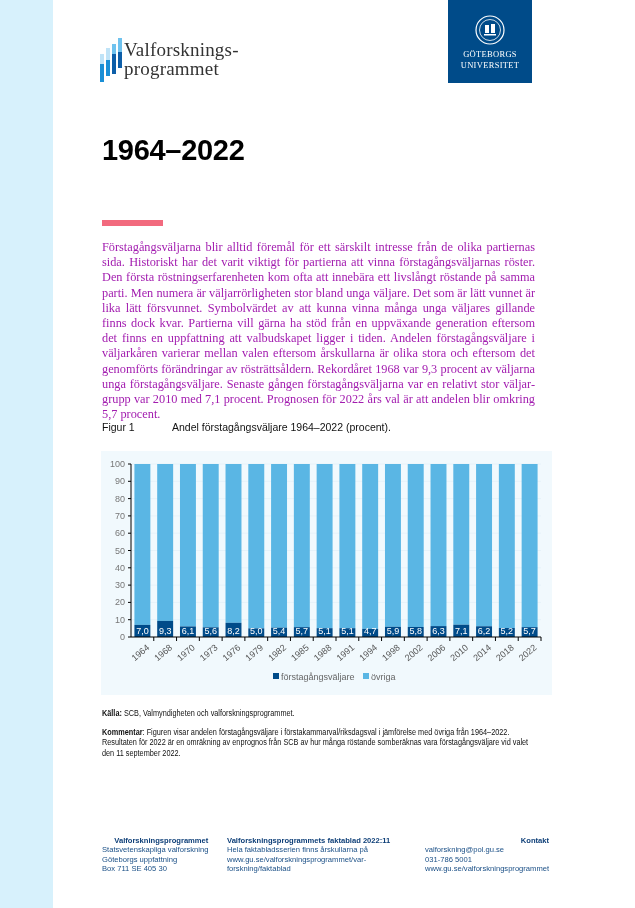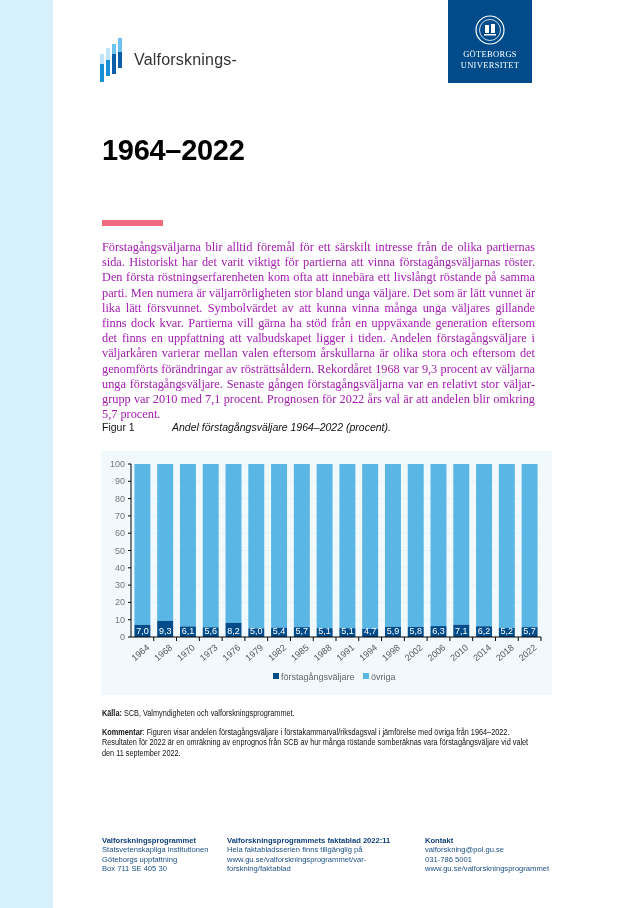--- a/index.html
+++ b/index.html
@@ -1,54 +1,55 @@
 <!DOCTYPE html>
 <html><head>
 <meta charset="utf-8">
 <style>
   html, body { margin:0; padding:0; }
   body { width:635px; height:908px; position:relative; background:#ffffff; overflow:hidden; font-family:"Liberation Sans", sans-serif; }
   .side-strip { position:absolute; left:0; top:0; width:53px; height:908px; background:#d7f1fc; }
   .vfp-logo { position:absolute; left:100px; top:36px; display:flex; align-items:center; }
   .vfp-logo svg { width:24px; height:46px; }
-  .vfp-text { margin-left:10px; font-size:16px; line-height:19px; color:#333; font-family:Liberation Sans, sans-serif; font-weight:300; letter-spacing:0.2px; }
+  .vfp-text { font-size:19px; line-height:19px; color:#333; font-family:Liberation Serif, serif; font-weight:300; letter-spacing:0.2px; }
   .gu-logo { position:absolute; left:448px; top:0; width:84px; height:83px; background:#004b89; color:#fff; text-align:center; }
   .gu-seal { position:absolute; left:27px; top:15px; width:30px; height:30px; }
   .gu-name { position:absolute; left:0; right:0; top:49px; font-family:"Liberation Serif", serif; font-size:8.5px; line-height:11px; letter-spacing:0.3px; }
   .title { position:absolute; left:102px; top:134px; font-size:29px; font-weight:bold; line-height:33px; color:#000; letter-spacing:-0.3px; }
   .accent-bar { position:absolute; left:102px; top:220px; width:61px; height:6px; background:#f26a7e; }
   .body-text { position:absolute; left:102px; top:240px; width:433px; font-family:Liberation Serif, serif; font-size:12.3px; line-height:15.2px; color:#a21caf; text-align:justify; }
   .fig-label { position:absolute; left:102px; top:421px; font-size:10.5px; color:#111; }
-  .fig-title { position:absolute; left:172px; top:421px; font-size:10.5px; color:#111;font-style:italic; }
+  .fig-title { position:absolute; left:172px; top:421px; font-size:10.5px; color:#111; }
   .chart-panel { position:absolute; left:101px; top:451px; width:451px; height:244px; background:#f1f9fd; }
   .chart-panel svg { position:absolute; left:0; top:0; }
   .source { position:absolute; left:102px; top:708px; font-size:8.3px; color:#111; font-family:"Liberation Sans", sans-serif; transform:scaleX(0.88); transform-origin:left top; white-space:nowrap; }
   .comment { position:absolute; left:102px; top:727px; width:495px; font-size:8.3px; line-height:10.4px; color:#111; transform:scaleX(0.88); transform-origin:left top; }
   .b { font-weight:bold; }
   .footer-col { position:absolute; top:836px; font-size:7.6px; line-height:9.3px; color:#1a4f86; }
-  .footer-col .h { font-weight:bold; color:#0e3f78; }
+  .footer-col .h { font-weight:bold; color:#0e3f78;text-align:right; }
 </style>
 </head>
 <body>
 
 <div class="side-strip"></div>
 
 <div class="vfp-logo">
   <svg viewBox="0 0 24 46">
     <rect x="0" y="18" width="4" height="28" fill="#1a8fd6"></rect>
     <rect x="0" y="18" width="4" height="10" fill="#bfe3f7"></rect>
     <rect x="6" y="12" width="4" height="28" fill="#1a8fd6"></rect>
     <rect x="6" y="12" width="4" height="12" fill="#bfe3f7"></rect>
     <rect x="12" y="8" width="4" height="30" fill="#0d5ea8"></rect>
     <rect x="12" y="8" width="4" height="10" fill="#6fc2ee"></rect>
     <rect x="18" y="2" width="4" height="30" fill="#0d5ea8"></rect>
     <rect x="18" y="2" width="4" height="14" fill="#6fc2ee"></rect>
   </svg>
   <div class="vfp-text">
     <div>Valforsknings-</div>
+    <div>programmet</div>
   </div>
 </div>
 
 <div class="gu-logo">
   <svg class="gu-seal" viewBox="0 0 30 30">
     <circle cx="15" cy="15" r="14" fill="none" stroke="#fff" stroke-width="1.2"></circle>
     <circle cx="15" cy="15" r="10.5" fill="none" stroke="#fff" stroke-width="0.8"></circle>
     <rect x="10" y="10" width="4" height="8" fill="#fff"></rect>
     <rect x="16" y="9" width="4" height="9" fill="#fff"></rect>
     <rect x="9" y="19" width="12" height="1.5" fill="#fff"></rect>
@@ -202,27 +203,27 @@
       <text x="270" y="229" font-size="9" fill="#666" font-family="Liberation Sans, sans-serif">övriga</text>
     </svg>
 </div>
 
 <div class="source"><span class="b">Källa:</span><span> SCB, Valmyndigheten och valforskningsprogrammet.</span></div>
 
 <div class="comment"><span class="b">Kommentar</span><span>: Figuren visar andelen förstagångsväljare i förstakammarval/riksdagsval i jämförelse med övriga från 1964–2022. Resultaten för 2022 är en omräkning av enprognos från SCB av hur många röstande somberäknas vara förstagångsväljare vid valet den 11 september 2022.</span></div>
 
 <div class="footer-col" style="left:102px;">
   <div class="h">Valforskningsprogrammet</div>
-  <div>Statsvetenskapliga institutionen</div>
+  <div>Statsvetenskapliga valforskning</div>
   <div>Göteborgs uppfattning</div>
   <div>Box 711 SE 405 30</div>
 </div>
 <div class="footer-col" style="left:227px;">
   <div class="h">Valforskningsprogrammets faktablad 2022:11</div>
-  <div>Hela faktabladsserien finns tillgänglig på</div>
+  <div>Hela faktabladsserien finns årskullarna på</div>
   <div>www.gu.se/valforskningsprogrammet/var-</div>
   <div>forskning/faktablad</div>
 </div>
 <div class="footer-col" style="left:425px;">
   <div class="h">Kontakt</div>
   <div>valforskning@pol.gu.se</div>
   <div>031-786 5001</div>
   <div>www.gu.se/valforskningsprogrammet</div>
 </div>
 

